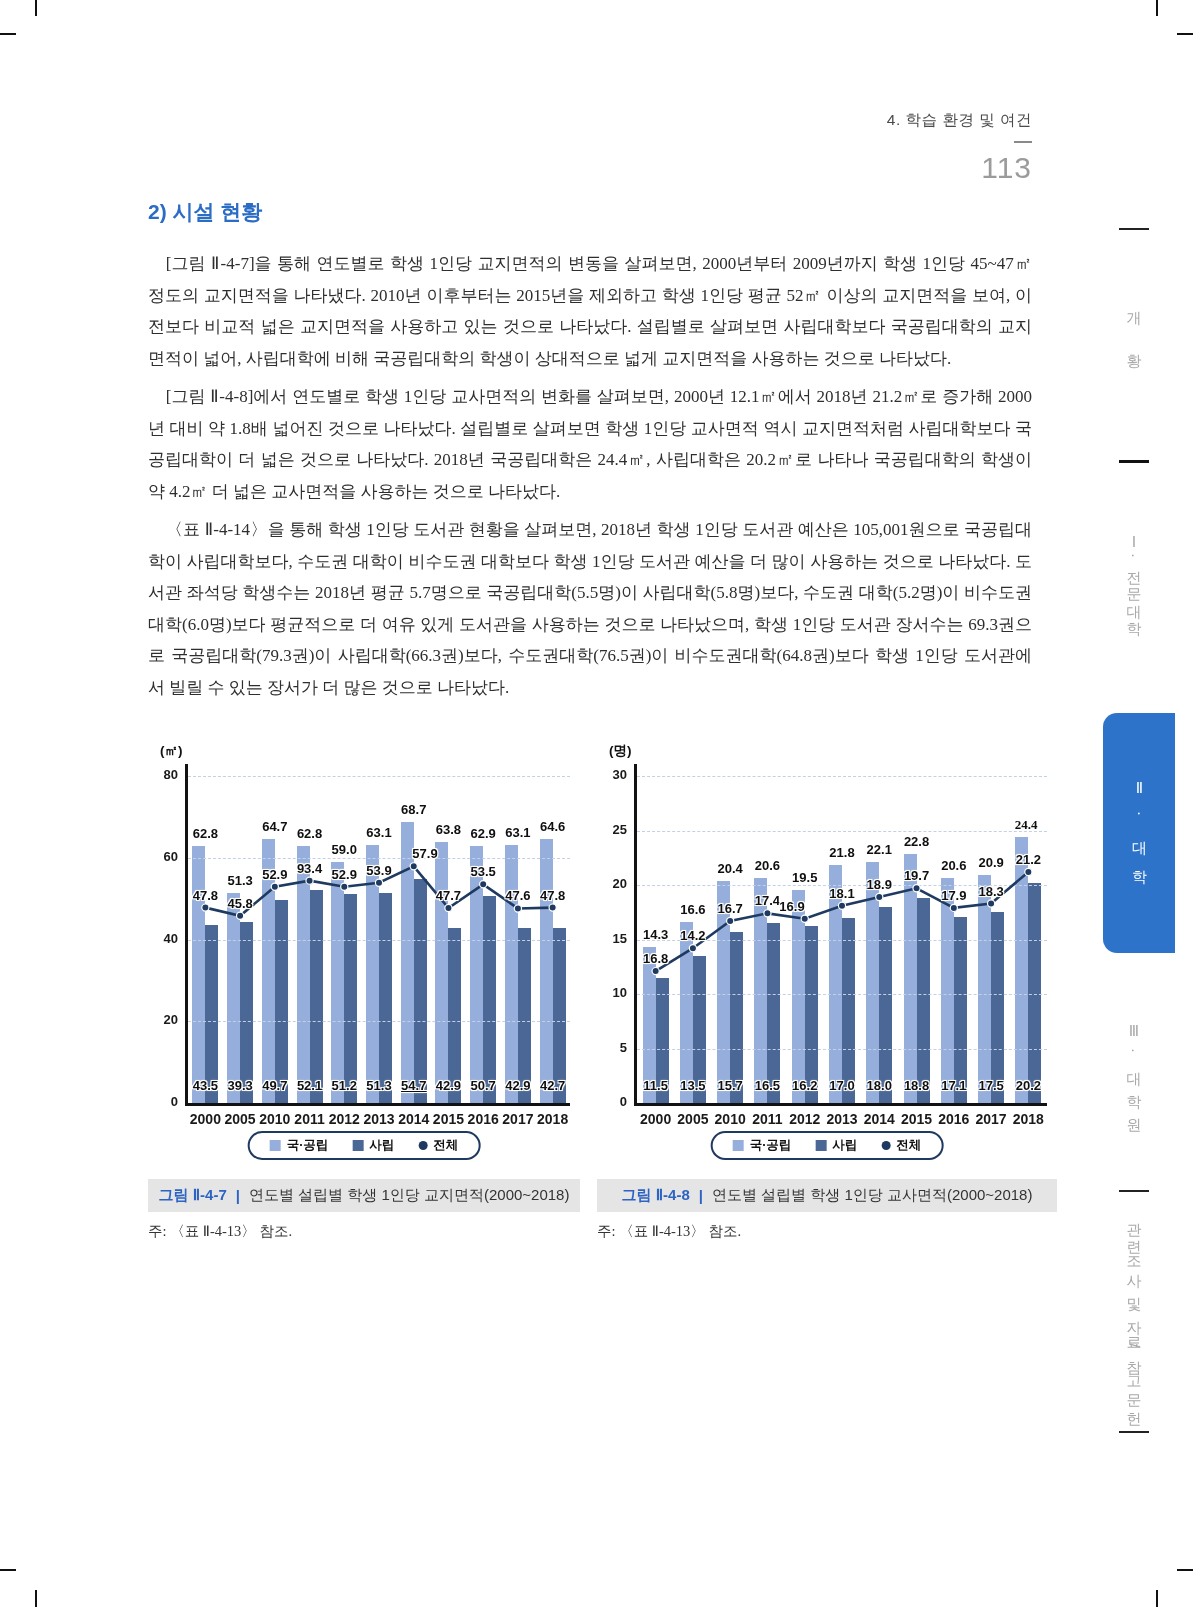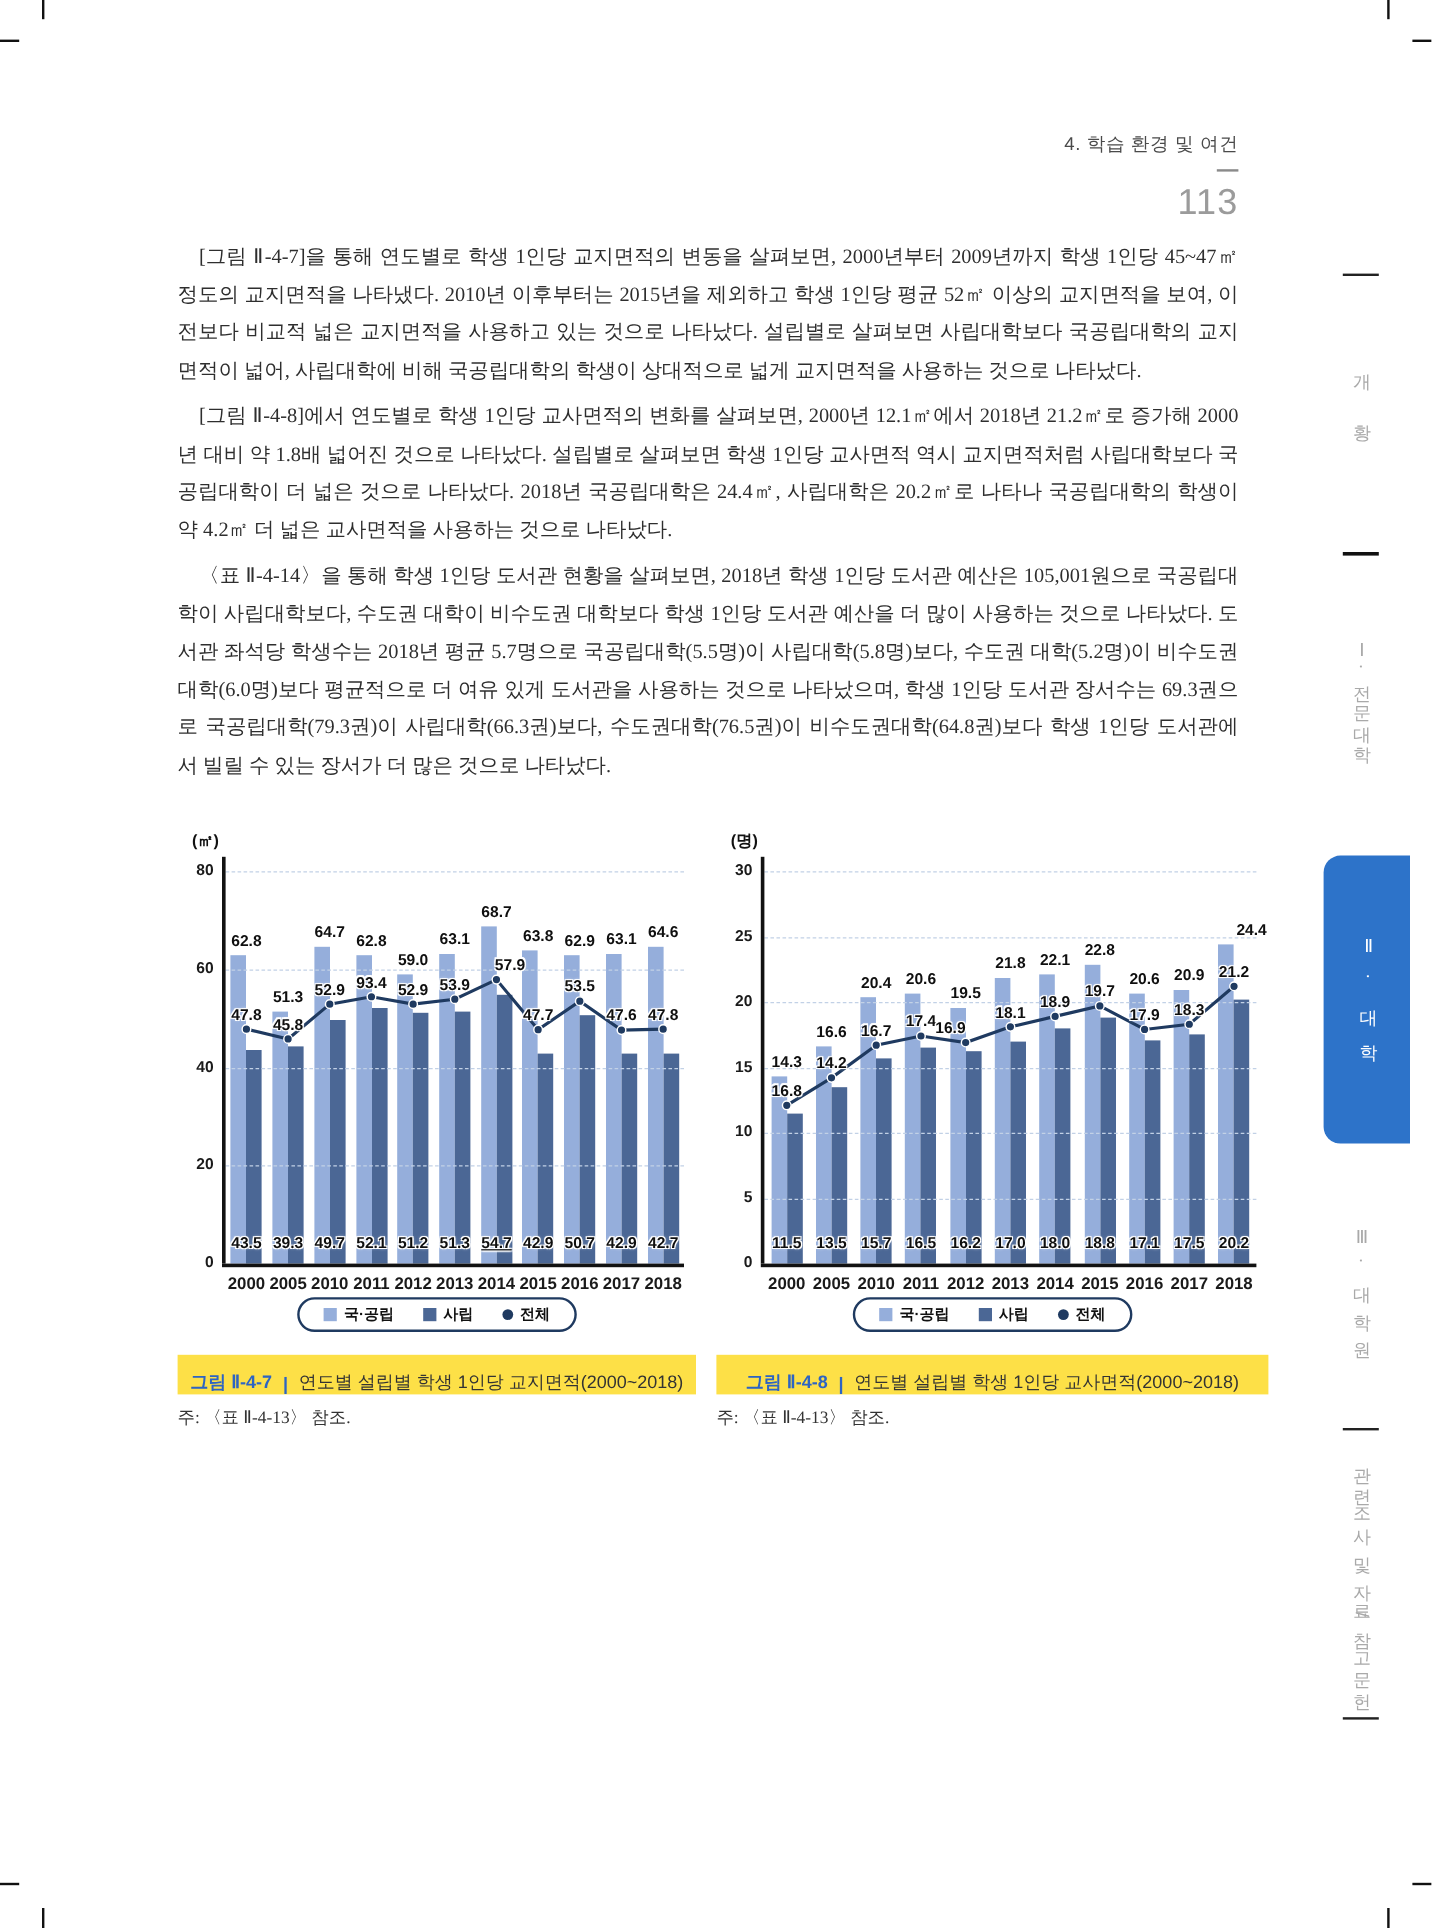--- a/index.html
+++ b/index.html
@@ -33,21 +33,21 @@
     text-shadow:-1px -1px 0 #fff,1px -1px 0 #fff,-1px 1px 0 #fff,1px 1px 0 #fff,0 0 3px #fff;}
   .chart .lineSvg{position:absolute;left:0;top:0;z-index:5;}
   .chart .yaxis{position:absolute;width:3px;background:#121212;z-index:7;}
   .chart .xaxis{position:absolute;height:3px;background:#121212;z-index:7;}
   .chart .xtick{position:absolute;text-align:center;font-size:14px;font-weight:700;color:#1a1a1a;}
   .chart .legend{position:absolute;left:50%;transform:translateX(-50%);display:flex;gap:24px;align-items:center;
     border:2px solid #1f3a60;border-radius:16px;padding:4px 20px;background:#fff;}
   .lg-item{display:flex;align-items:center;gap:6px;font-size:12.5px;font-weight:700;color:#111;white-space:nowrap;}
   .lg-sq{width:11px;height:11px;display:inline-block;}
   .lg-dot{width:9px;height:9px;border-radius:50%;display:inline-block;}
-  .caption{margin-top:10px;height:33px;background:#fde047;display:flex;align-items:flex-end;justify-content:center;
+  .caption{margin-top:10px;height:33px;background:#e5e5e5;display:flex;align-items:center;justify-content:center;
     font-size:15px;color:#333;white-space:nowrap;}
   .caption .cap-label{color:#2d64c3;font-weight:bold;}
   .caption .cap-sep{color:#2d64c3;font-weight:bold;margin:0 9px;}
   .fig-note{margin-top:10px;font-family:"Liberation Serif",serif;font-size:14.5px;color:#333;}
   
   .sb-line{position:absolute;left:1119px;width:30px;background:#222;}
   .sb-label{position:absolute;left:1124px;writing-mode:vertical-rl;font-size:15px;color:#a9a9a9;}
   .sb-tab{position:absolute;left:1103px;top:713px;width:72px;height:240px;background:#2d73c9;
     border-radius:14px 0 0 14px;display:flex;align-items:center;justify-content:center;}
   .sb-tab span{writing-mode:vertical-rl;color:#ffffff;font-size:15px;letter-spacing:14px;}
@@ -64,20 +64,21 @@
 <div class="crop" style="left:1177px;top:1569px;width:16px;height:2px;"></div>
 <div class="crop" style="left:1156px;top:1590px;width:2px;height:17px;"></div>
 
 <div class="pg-header">
   <div class="section">4. 학습 환경 및 여건</div>
   <span class="dash"></span>
   <div class="pnum">113</div>
 </div>
 
 <div class="main">
+  <h2 class="heading">2) 시설 현황</h2>
   <div class="bodytext">
     <p>[그림 Ⅱ-4-7]을 통해 연도별로 학생 1인당 교지면적의 변동을 살펴보면, 2000년부터 2009년까지 학생 1인당 45~47㎡ 정도의 교지면적을 나타냈다. 2010년 이후부터는 2015년을 제외하고 학생 1인당 평균 52㎡ 이상의 교지면적을 보여, 이전보다 비교적 넓은 교지면적을 사용하고 있는 것으로 나타났다. 설립별로 살펴보면 사립대학보다 국공립대학의 교지면적이 넓어, 사립대학에 비해 국공립대학의 학생이 상대적으로 넓게 교지면적을 사용하는 것으로 나타났다.</p>
     <p>[그림 Ⅱ-4-8]에서 연도별로 학생 1인당 교사면적의 변화를 살펴보면, 2000년 12.1㎡에서 2018년 21.2㎡로 증가해 2000년 대비 약 1.8배 넓어진 것으로 나타났다. 설립별로 살펴보면 학생 1인당 교사면적 역시 교지면적처럼 사립대학보다 국공립대학이 더 넓은 것으로 나타났다. 2018년 국공립대학은 24.4㎡, 사립대학은 20.2㎡로 나타나 국공립대학의 학생이 약 4.2㎡ 더 넓은 교사면적을 사용하는 것으로 나타났다.</p>
     <p>〈표 Ⅱ-4-14〉을 통해 학생 1인당 도서관 현황을 살펴보면, 2018년 학생 1인당 도서관 예산은 105,001원으로 국공립대학이 사립대학보다, 수도권 대학이 비수도권 대학보다 학생 1인당 도서관 예산을 더 많이 사용하는 것으로 나타났다. 도서관 좌석당 학생수는 2018년 평균 5.7명으로 국공립대학(5.5명)이 사립대학(5.8명)보다, 수도권 대학(5.2명)이 비수도권 대학(6.0명)보다 평균적으로 더 여유 있게 도서관을 사용하는 것으로 나타났으며, 학생 1인당 도서관 장서수는 69.3권으로 국공립대학(79.3권)이 사립대학(66.3권)보다, 수도권대학(76.5권)이 비수도권대학(64.8권)보다 학생 1인당 도서관에서 빌릴 수 있는 장서가 더 많은 것으로 나타났다.</p>
   </div>
 
   <div class="figures">
     <div class="figure fig-left">
       <div class="chart">
           <div class="unit" style="left: 12px; top: 21px;">(㎡)</div>
@@ -224,21 +225,21 @@
           <div class="val" style="left: 221px; top: 124.38px;">21.8</div>
           <div class="bar" style="left: 269.273px; top: 141.11px; width: 13px; height: 240.89px; background: rgb(149, 174, 219);"></div>
           <div class="val" style="left: 258.273px; top: 121.11px;">22.1</div>
           <div class="bar" style="left: 306.545px; top: 133.48px; width: 13px; height: 248.52px; background: rgb(149, 174, 219);"></div>
           <div class="val" style="left: 295.545px; top: 113.48px;">22.8</div>
           <div class="bar" style="left: 343.818px; top: 157.46px; width: 13px; height: 224.54px; background: rgb(149, 174, 219);"></div>
           <div class="val" style="left: 332.818px; top: 137.46px;">20.6</div>
           <div class="bar" style="left: 381.091px; top: 154.19px; width: 13px; height: 227.81px; background: rgb(149, 174, 219);"></div>
           <div class="val" style="left: 370.091px; top: 134.19px;">20.9</div>
           <div class="bar" style="left: 418.364px; top: 116.04px; width: 13px; height: 265.96px; background: rgb(149, 174, 219);"></div>
-          <div class="val" style="left: 422px; top: 96.04px;">24.4</div>
+          <div class="val" style="left: 405px; top: 96.04px; font-family: Liberation Serif, serif;">24.4</div>
           <div class="bar" style="left: 58.6364px; top: 256.65px; width: 13px; height: 125.35px; background: rgb(75, 103, 149);"></div>
           <div class="val" style="left: 34.6364px; top: 357px;">11.5</div>
           <div class="bar" style="left: 95.9091px; top: 234.85px; width: 13px; height: 147.15px; background: rgb(75, 103, 149);"></div>
           <div class="val" style="left: 71.9091px; top: 357px;">13.5</div>
           <div class="bar" style="left: 133.182px; top: 210.87px; width: 13px; height: 171.13px; background: rgb(75, 103, 149);"></div>
           <div class="val" style="left: 109.182px; top: 357px;">15.7</div>
           <div class="bar" style="left: 170.455px; top: 202.15px; width: 13px; height: 179.85px; background: rgb(75, 103, 149);"></div>
           <div class="val" style="left: 146.455px; top: 357px;">16.5</div>
           <div class="bar" style="left: 207.727px; top: 205.42px; width: 13px; height: 176.58px; background: rgb(75, 103, 149);"></div>
           <div class="val" style="left: 183.727px; top: 357px;">16.2</div>

